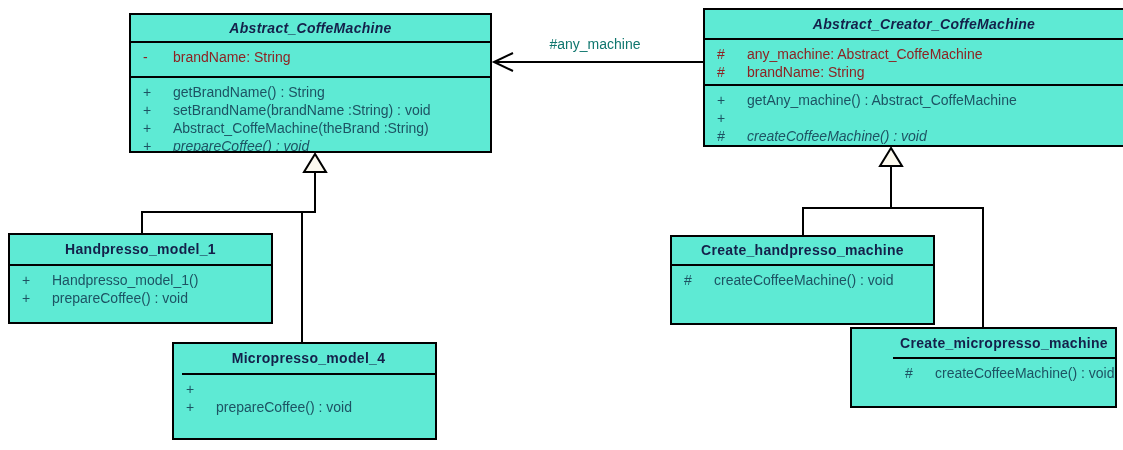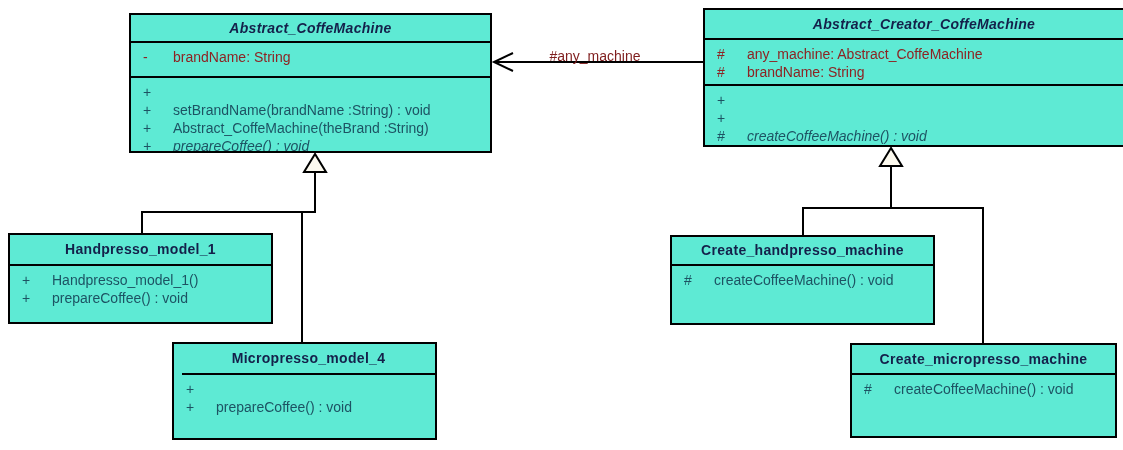--- a/index.html
+++ b/index.html
@@ -26,21 +26,21 @@
   .compartment + .compartment { border-top:2px solid #000000; }
   .comp-methods { flex:1 1 auto; }
   .member { display:flex; font-size:14px; line-height:18px; white-space:nowrap; }
   .member .vis { flex:0 0 30px; padding-left:4px; }
   .attr  { color:#8D2323; }
   .method { color:#1D5363; }
   .italic { font-style:italic; }
 
   .assoc-label {
     position:absolute; z-index:1; left:510px; top:36px; width:170px;
-    text-align:center; font-size:14px; color:#7f1d1d;margin-top:12px;
+    text-align:center; font-size:14px; color:#0f766e;
   }
 </style>
 </head>
 <body>
 
 <div class="canvas">
 
   <svg class="connectors" width="1123" height="450" viewBox="0 0 1123 450">
     <g>
       <line x1="496" y1="62" x2="703" y2="62"></line>
@@ -68,20 +68,21 @@
     <div class="class-title" style="height:26px; line-height:26px;">Abstract_CoffeMachine</div>
     <div class="compartment comp-attrs" style="height:35px;">
       <div class="member attr">
         <span class="vis">-</span>
         <span class="txt">brandName: String</span>
       </div>
     </div>
     <div class="compartment comp-methods">
       <div class="member method">
         <span class="vis">+</span>
+        <span class="txt">getBrandName() : String</span>
       </div>
       <div class="member method">
         <span class="vis">+</span>
         <span class="txt">setBrandName(brandName :String) : void</span>
       </div>
       <div class="member method">
         <span class="vis">+</span>
         <span class="txt">Abstract_CoffeMachine(theBrand :String)</span>
       </div>
       <div class="member method italic">
@@ -99,20 +100,21 @@
         <span class="txt">any_machine: Abstract_CoffeMachine</span>
       </div>
       <div class="member attr">
         <span class="vis">#</span>
         <span class="txt">brandName: String</span>
       </div>
     </div>
     <div class="compartment comp-methods">
       <div class="member method">
         <span class="vis">+</span>
+        <span class="txt">getAny_machine() : Abstract_CoffeMachine</span>
       </div>
       <div class="member method">
         <span class="vis">+</span>
       </div>
       <div class="member method italic">
         <span class="vis">#</span>
         <span class="txt">createCoffeeMachine() : void</span>
       </div>
     </div>
   </div>
@@ -147,21 +149,21 @@
   <div class="class-box" style="left:670px; top:235px; width:265px; height:90px;">
     <div class="class-title" style="height:27px; line-height:27px;">Create_handpresso_machine</div>
     <div class="compartment comp-methods">
       <div class="member method">
         <span class="vis">#</span>
         <span class="txt">createCoffeeMachine() : void</span>
       </div>
     </div>
   </div>
 
-  <div class="class-box" style="left:850px; top:343px; width:267px; height:95px;">
+  <div class="class-box" style="left:850px; top:327px; width:267px; height:81px;padding-left:41px;">
     <div class="class-title" style="height:28px; line-height:28px;">Create_micropresso_machine</div>
     <div class="compartment comp-methods">
       <div class="member method">
         <span class="vis">#</span>
         <span class="txt">createCoffeeMachine() : void</span>
       </div>
     </div>
   </div>
 
 </div>

